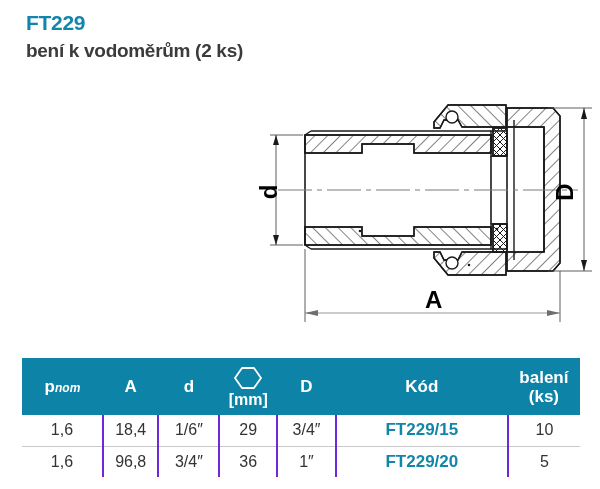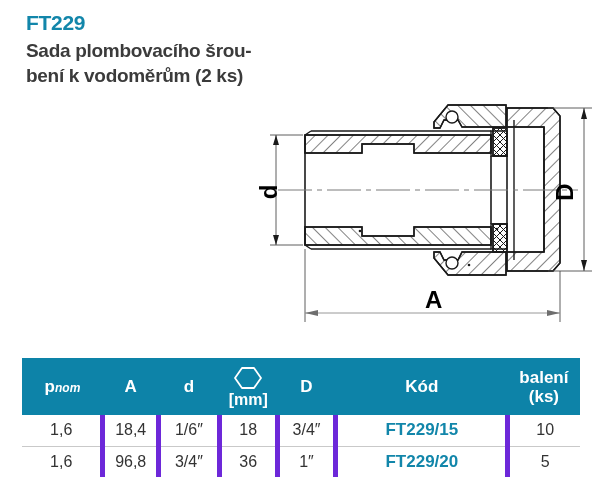--- a/index.html
+++ b/index.html
@@ -44,21 +44,21 @@
   }
   #spec-table th {
     background: #0d83a8; color:#ffffff;
     height: 57px; vertical-align: middle;
     font-size: 17px; font-weight: bold;
     border: none; padding: 0 6px;
   }
   #spec-table td {
     height: 31px; vertical-align: middle; text-align: center;
     font-size: 16px; color: #333333;
-    border-right: 5px solid #6d28d9;
+    border-right: 2px solid #6d28d9;
     border-bottom: 1px solid #c9c9c9;
     padding: 0 4px; background:#fff;
   }
   #spec-table tr.datarow td:last-child { border-right: none; }
   #spec-table tr.datarow:last-child td { border-bottom: none; }
   #spec-table td.code-cell {
     color: #1286aa; font-weight: bold; font-size: 17px; margin-top: 15px;
   }
   .th-left { text-align: center; padding-left: 14px; }
   .th-center { text-align: center; }
@@ -76,21 +76,20 @@
   .colH { width: 65px; }
 </style>
 </head>
 <body>
 
 <div id="page">
 
   <div class="product-code">FT229</div>
 
   <div class="product-title">
-    <span class="ln">Sada plombovacího šrou-</span>
     <span class="ln">bení k vodoměrům (2 ks)</span>
   </div>
 
   <div id="drawing">
     <svg width="348" height="235" viewBox="0 0 348 235" xmlns="http://www.w3.org/2000/svg">
       <defs>
         <pattern id="hatchR" width="9" height="9" patternUnits="userSpaceOnUse" patternTransform="rotate(45)">
           <line x1="0" y1="0" x2="0" y2="9" stroke="#1a1a1a" stroke-width="1.1"></line>
         </pattern>
         <pattern id="hatchL" width="9" height="9" patternUnits="userSpaceOnUse" patternTransform="rotate(-45)">
@@ -201,21 +200,21 @@
           <span>balení</span><br>
           <span>(ks)</span>
         </th>
       </tr>
     </thead>
     <tbody>
       <tr class="datarow">
         <td>1,6</td>
         <td>18,4</td>
         <td>1/6″</td>
-        <td>18</td>
+        <td>29</td>
         <td>3/4″</td>
         <td class="code-cell">FT229/15</td>
         <td>10</td>
       </tr>
       <tr class="datarow">
         <td>1,6</td>
         <td>96,8</td>
         <td>3/4″</td>
         <td>36</td>
         <td>1″</td>

